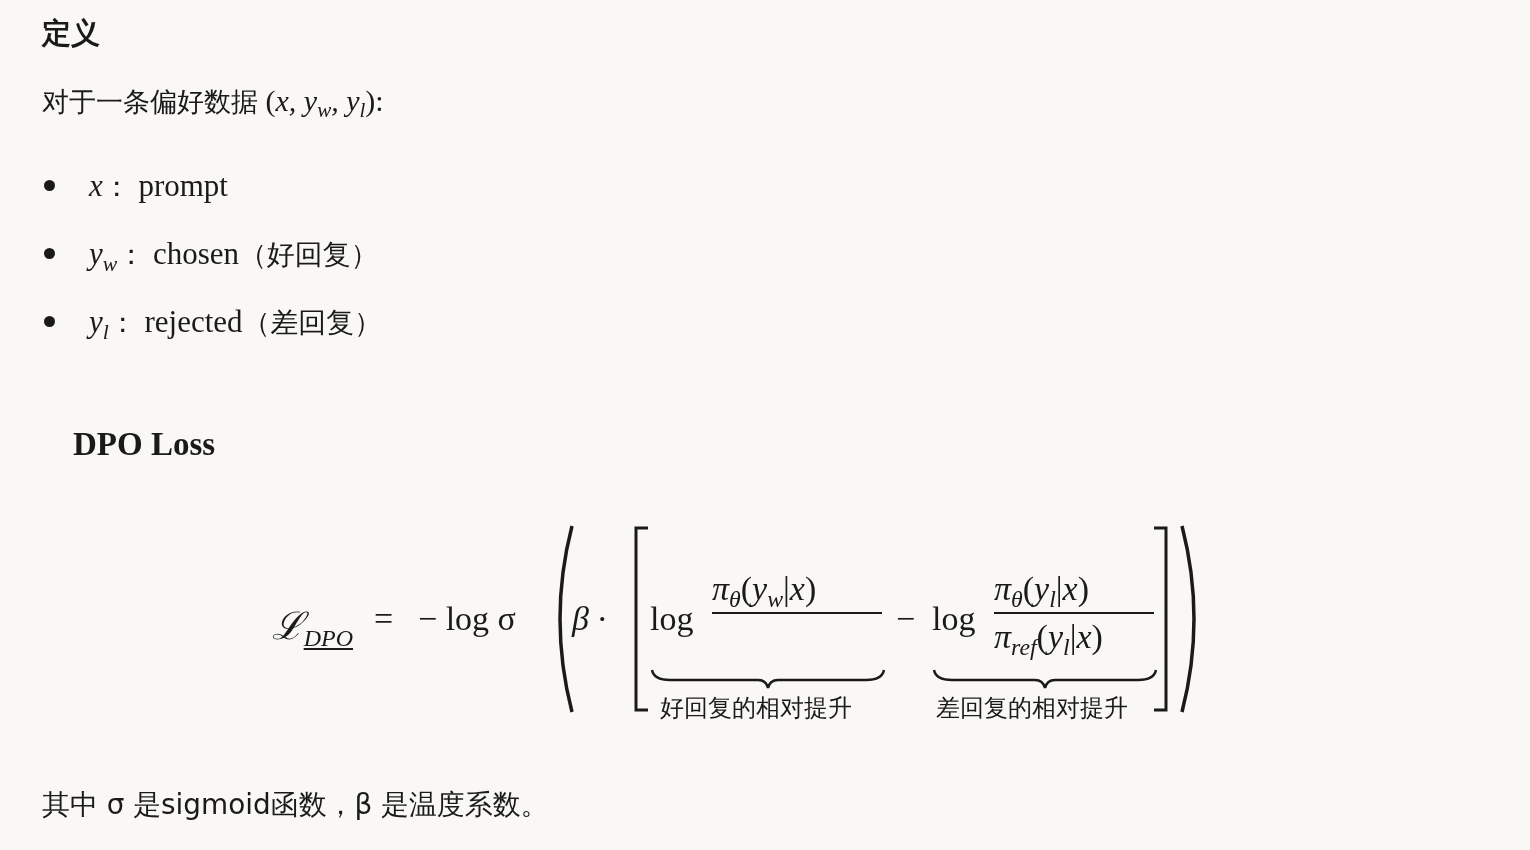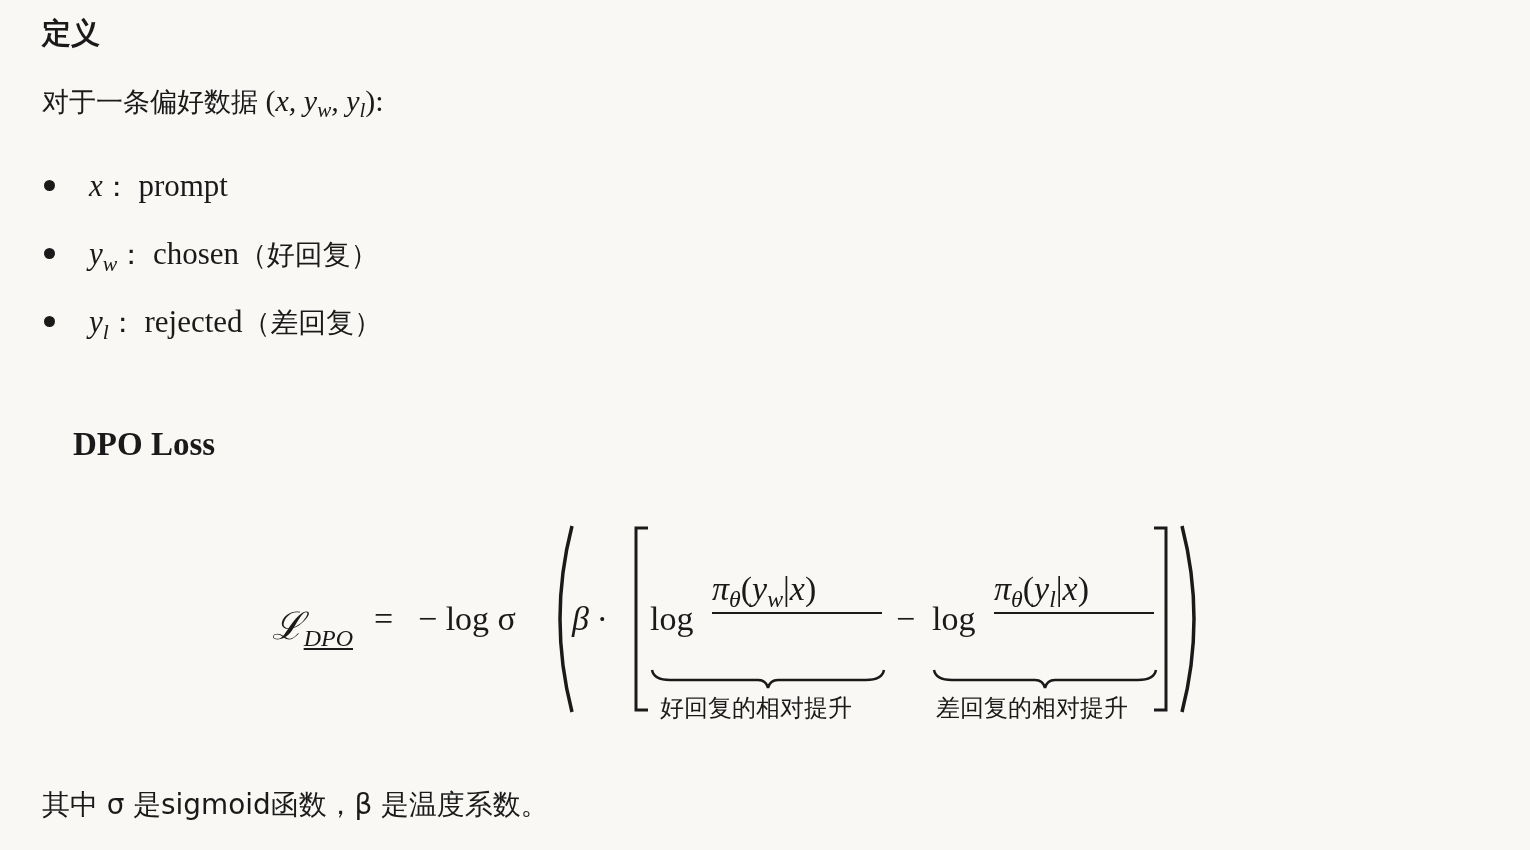--- a/index.html
+++ b/index.html
@@ -81,20 +81,21 @@
     <path d="M2 2 Q4 12 20 12 L108 12 Q116 12 118 20 Q120 12 128 12 L216 12 Q232 12 234 2" stroke="#1a1a1a" stroke-width="2.5" fill="none"></path>
   </svg>
   <span class="blabel" style="left:388px; top:172px;">好回复的相对提升</span>
 
   <span class="part" style="left:624px; top:80px;">−</span>
 
   <span class="part" style="left:660px; top:80px;">log</span>
   <div class="frac m" style="left:722px; top:50px; width:160px;">
     <span class="num">π<sub>θ</sub><span class="up">(</span>y<sub>l</sub><span class="up">|</span>x<span class="up">)</span></span>
     <span class="bar"></span>
+    <span class="den">π<sub>ref</sub><span class="up">(</span>y<sub>l</sub><span class="up">|</span>x<span class="up">)</span></span>
   </div>
   <svg class="brace" style="left:660px; top:148px;" width="226" height="22">
     <path d="M2 2 Q4 12 20 12 L103 12 Q111 12 113 20 Q115 12 123 12 L206 12 Q222 12 224 2" stroke="#1a1a1a" stroke-width="2.5" fill="none"></path>
   </svg>
   <span class="blabel" style="left:664px; top:172px;">差回复的相对提升</span>
 
   <svg class="part" style="left:880px; top:6px;" width="18" height="186">
     <path d="M2 2 L14 2 L14 184 L2 184" stroke="#1a1a1a" stroke-width="3" fill="none"></path>
   </svg>
 

